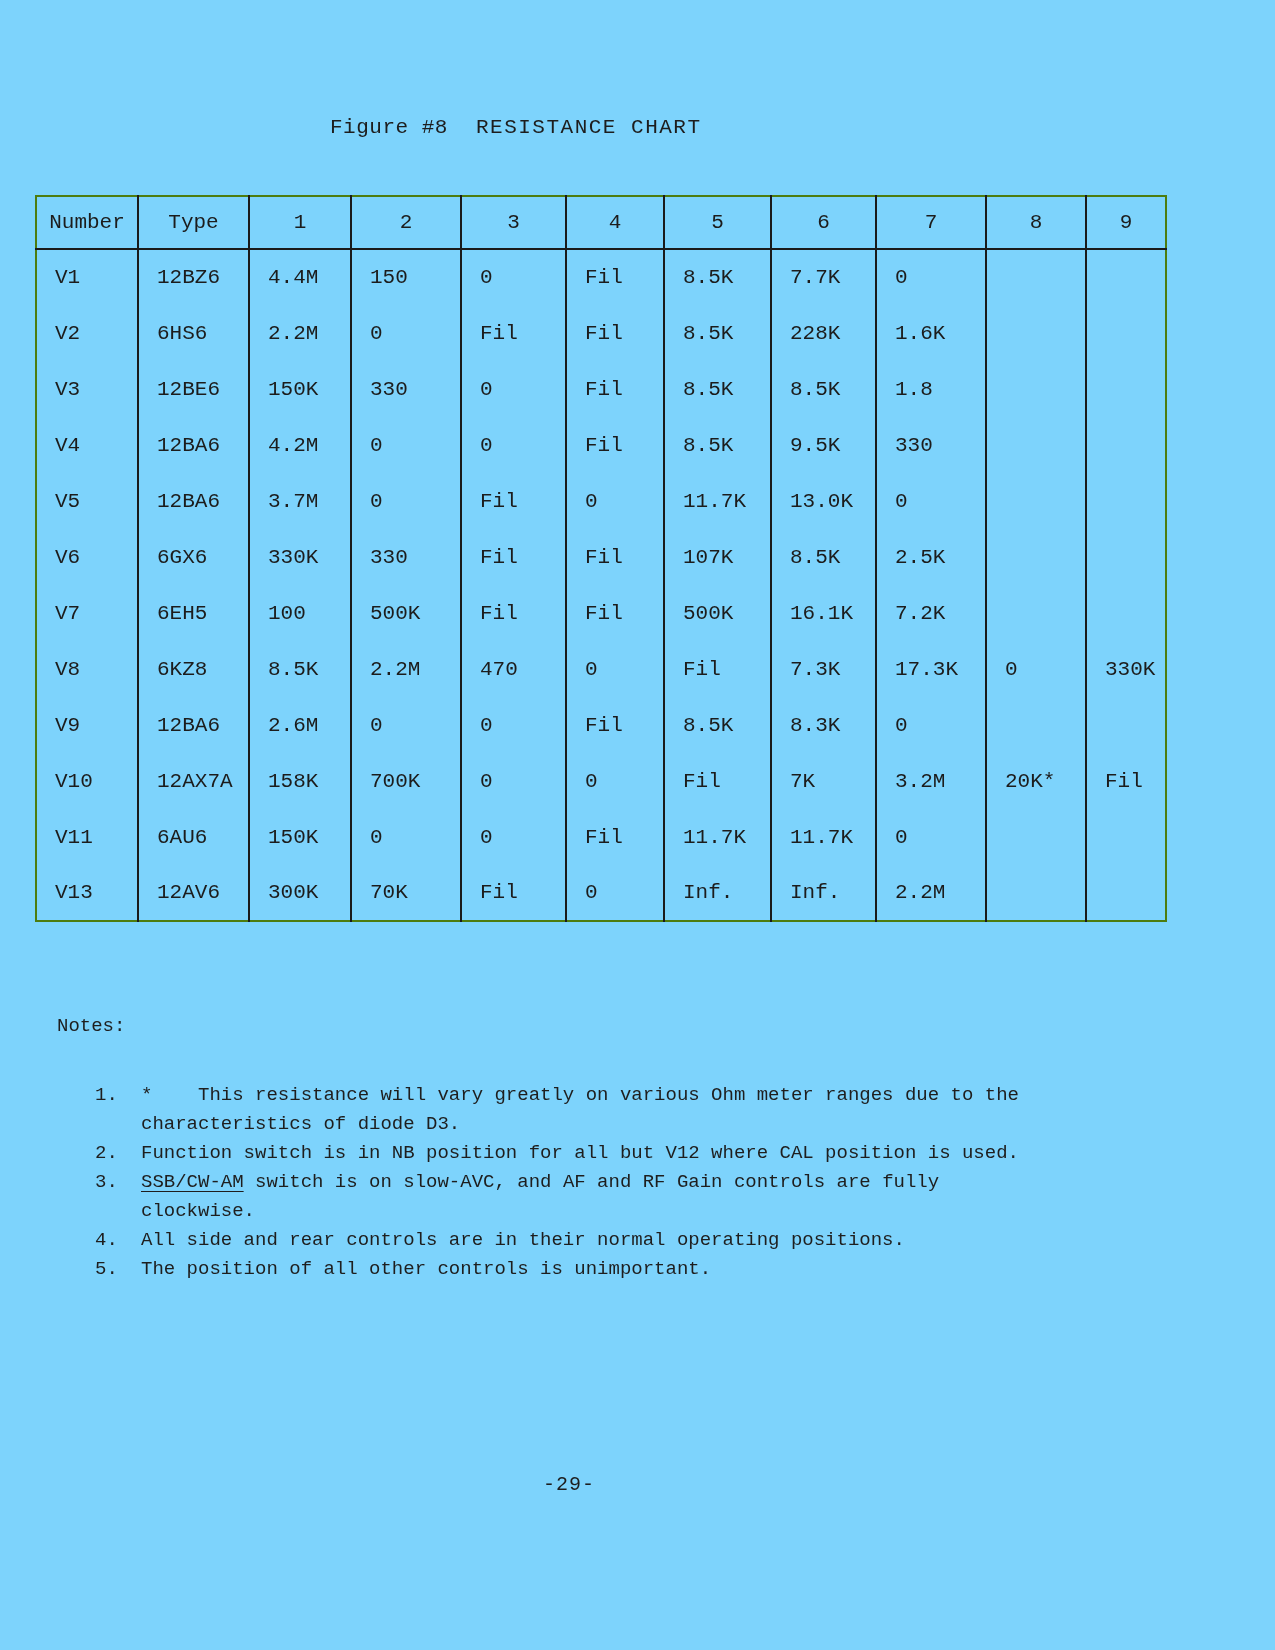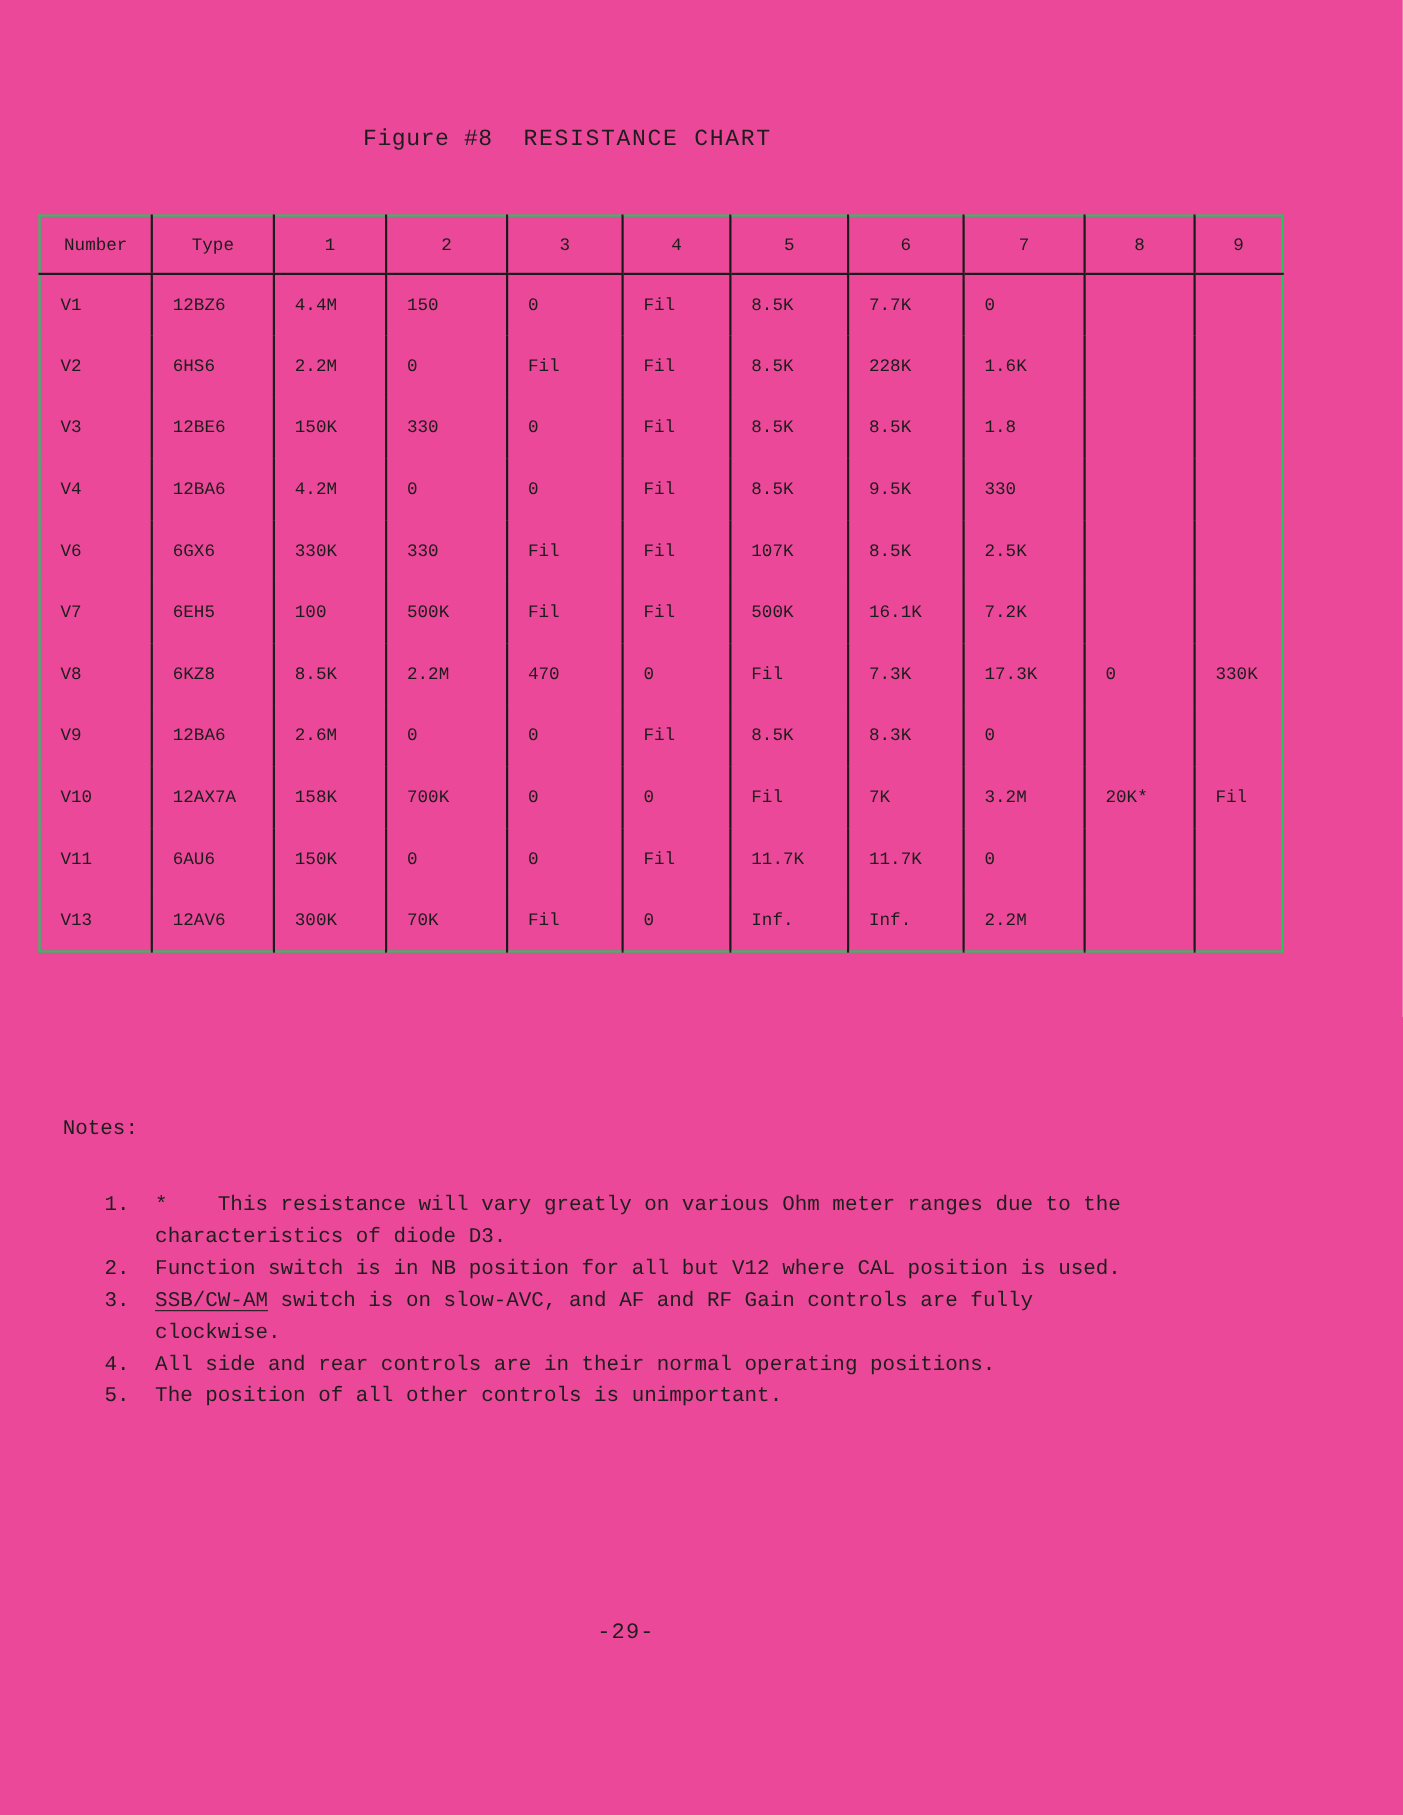--- a/index.html
+++ b/index.html
@@ -4,21 +4,21 @@
 <style>
   * { box-sizing: border-box; }
   html, body { margin: 0; padding: 0; }
   body {
     width: 1275px; height: 1650px;
     background: #ffffff;
   }
   .page {
     position: relative;
     width: 1275px; height: 1650px;
-    background: #ec4899;
+    background: #7dd3fc;
     font-family: "Liberation Mono", "DejaVu Sans Mono", monospace;
     color: #1d1d1d;
     overflow: hidden;
   }
 
   
   .title-row {
     position: absolute;
     top: 116px; left: 330px;
     font-size: 21px;
@@ -27,22 +27,22 @@
   .figure-label { letter-spacing: 0.5px; }
   .title-main { margin-left: 28px; letter-spacing: 1.5px; }
 
   
   table.resistance-table {
     position: absolute;
     top: 195px; left: 35px;
     width: 1130px;
     border-collapse: collapse;
     table-layout: fixed;
-    border: 2px solid #22c55e;
-    font-size: 16px;
+    border: 2px solid #4d7c0f;
+    font-size: 21px;
     color: #1c1c1c;
   }
   .resistance-table col.c0  { width: 102px; }
   .resistance-table col.c1  { width: 111px; }
   .resistance-table col.c2  { width: 102px; }
   .resistance-table col.c3  { width: 110px; }
   .resistance-table col.c4  { width: 105px; }
   .resistance-table col.c5  { width: 98px; }
   .resistance-table col.c6  { width: 107px; }
   .resistance-table col.c7  { width: 105px; }
@@ -178,20 +178,33 @@
           <td>0</td>
           <td>0</td>
           <td>Fil</td>
           <td>8.5K</td>
           <td>9.5K</td>
           <td>330</td>
           <td></td>
           <td></td>
         </tr>
         <tr>
+          <td>V5</td>
+          <td>12BA6</td>
+          <td>3.7M</td>
+          <td>0</td>
+          <td>Fil</td>
+          <td>0</td>
+          <td>11.7K</td>
+          <td>13.0K</td>
+          <td>0</td>
+          <td></td>
+          <td></td>
+        </tr>
+        <tr>
           <td>V6</td>
           <td>6GX6</td>
           <td>330K</td>
           <td>330</td>
           <td>Fil</td>
           <td>Fil</td>
           <td>107K</td>
           <td>8.5K</td>
           <td>2.5K</td>
           <td></td>

